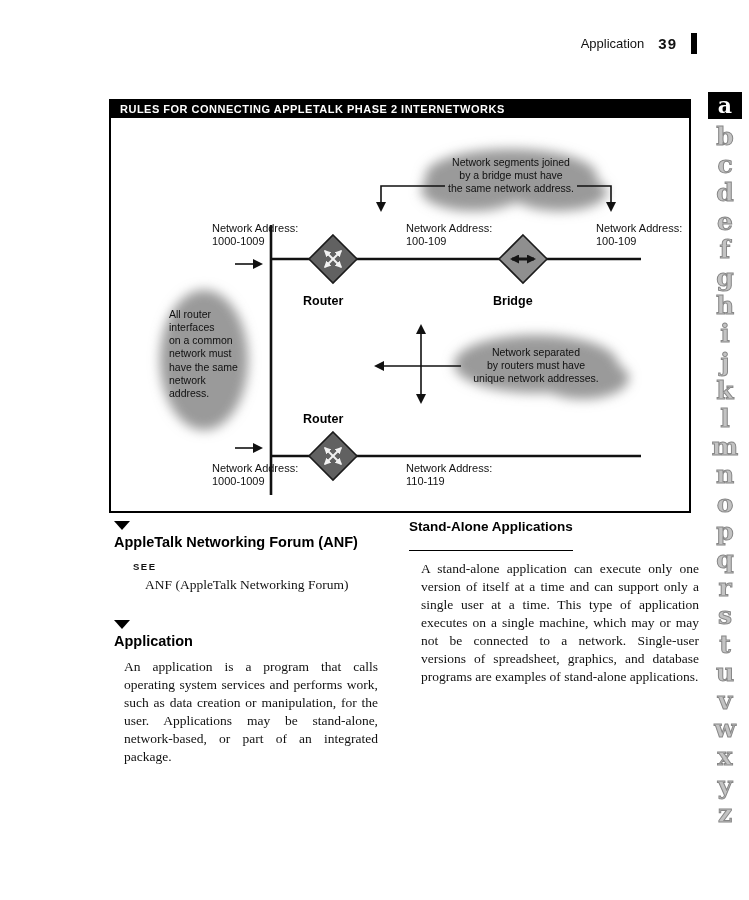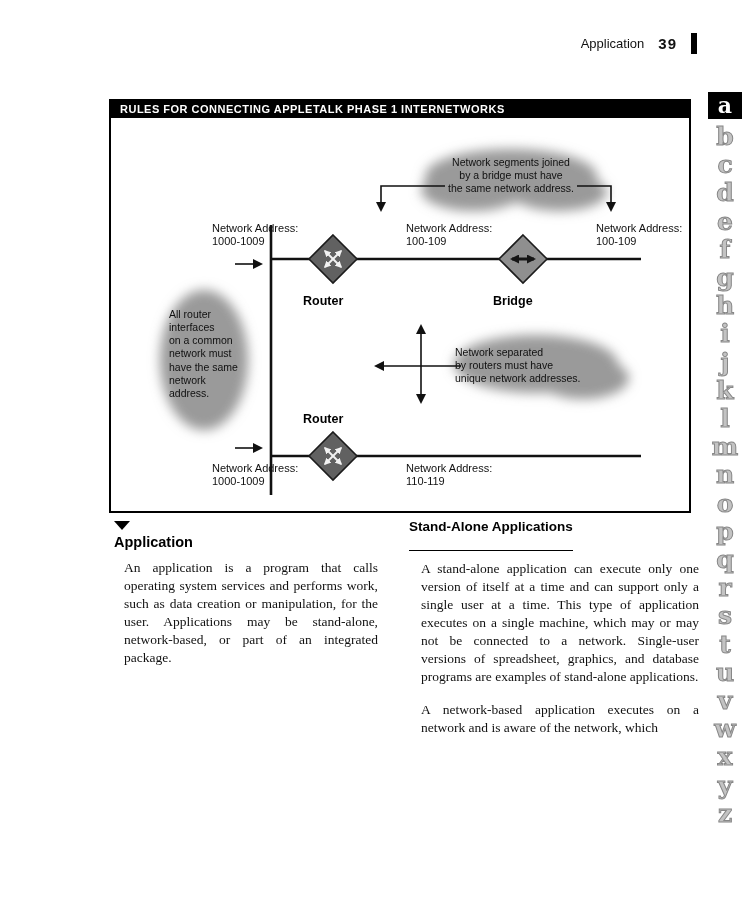--- a/index.html
+++ b/index.html
@@ -119,21 +119,21 @@
     <div class="alpha-letter">t</div>
     <div class="alpha-letter">u</div>
     <div class="alpha-letter">v</div>
     <div class="alpha-letter">w</div>
     <div class="alpha-letter">x</div>
     <div class="alpha-letter">y</div>
     <div class="alpha-letter">z</div>
   </div>
 
   <div id="diagram">
-    <div id="diagram-title">RULES FOR CONNECTING APPLETALK PHASE 1 INTERNETWORKS</div>
+    <div id="diagram-title">RULES FOR CONNECTING APPLETALK PHASE 2 INTERNETWORKS</div>
     <div id="diagram-canvas">
 
       <svg width="578" height="393" viewBox="0 0 578 393">
         <defs>
           <marker id="mB" markerUnits="userSpaceOnUse" markerWidth="10" markerHeight="10" refX="8" refY="5" orient="auto-start-reverse" viewBox="0 0 10 10">
             <path d="M0,0 L10,5 L0,10 Z" fill="#111"></path>
           </marker>
           <marker id="mW" markerUnits="userSpaceOnUse" markerWidth="7" markerHeight="7" refX="5.5" refY="3.5" orient="auto-start-reverse" viewBox="0 0 7 7">
             <path d="M0,0 L7,3.5 L0,7 Z" fill="#f2f2f2"></path>
           </marker>
@@ -194,21 +194,21 @@
       <div class="cloud-text" style="left:58px; top:190px; width:86px;">All router
 interfaces
 on a common
 network must
 have the same
 network
 address.</div>
       <div class="cloud-text" style="left:318px; top:38px; width:164px; text-align:center;">Network segments joined
 by a bridge must have
 the same network address.</div>
-      <div class="cloud-text" style="left:344px; top:228px; width:162px; text-align:left;">Network separated
+      <div class="cloud-text" style="left:344px; top:228px; width:162px; text-align:center;">Network separated
 by routers must have
 unique network addresses.</div>
 
       <div class="net-label" style="left:58px; top:104px;">Network Address:
 1000-1009</div>
       <div class="net-label" style="left:252px; top:104px;">Network Address:
 100-109</div>
       <div class="net-label" style="left:442px; top:104px;">Network Address:
 100-109</div>
       <div class="net-label" style="left:58px; top:344px;">Network Address:
@@ -218,28 +218,33 @@
 
       <div class="device-label" style="left:192px; top:176px; width:60px;">Router</div>
       <div class="device-label" style="left:382px; top:176px; width:60px;">Bridge</div>
       <div class="device-label" style="left:192px; top:294px; width:60px;">Router</div>
     </div>
   </div>
 
   <div class="col" id="col-left">
     <div class="entry">
       <div class="tri"></div>
+      <div class="entry-title">AppleTalk Networking Forum (ANF)</div>
+      <div class="see-label">SEE</div>
+      <div class="see-ref">ANF (AppleTalk Networking Forum)</div>
+    </div>
+    <div class="entry">
+      <div class="tri"></div>
       <div class="entry-title">Application</div>
       <p class="body-par">An application is a program that calls operating system services and performs work, such as data creation or manipulation, for the user. Applications may be stand-alone, network-based, or part of an integrated package.</p>
     </div>
   </div>
 
   <div class="col" id="col-right">
     <div class="subentry">
       <span class="sub-title">Stand-Alone Applications</span>
       <p class="body-par">A stand-alone application can execute only one version of itself at a time and can support only a single user at a time. This type of application executes on a single machine, which may or may not be connected to a network. Single-user versions of spreadsheet, graphics, and database programs are examples of stand-alone applications.</p>
     </div>
     <div class="subentry">
-      <p class="body-par">A network-based application executes on a network and is aware of the network, which</p>
     </div>
   </div>
 
 </div>
 
 </body></html>

